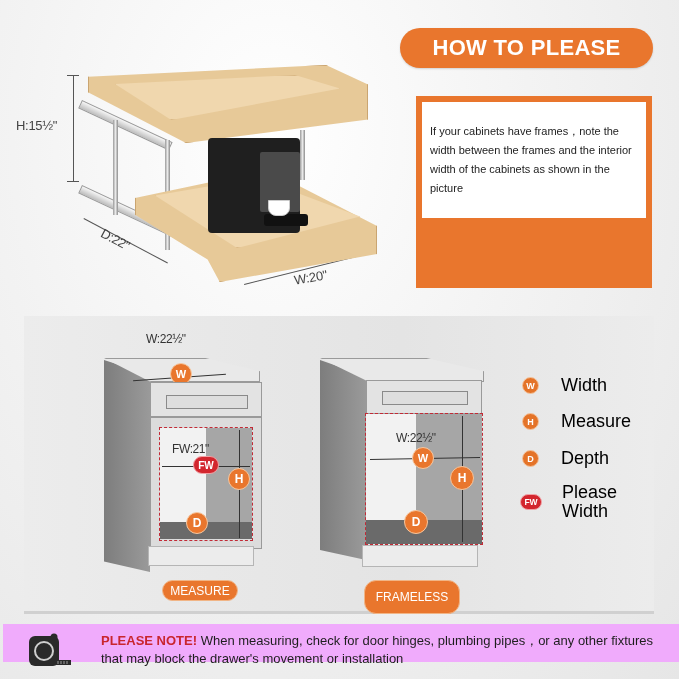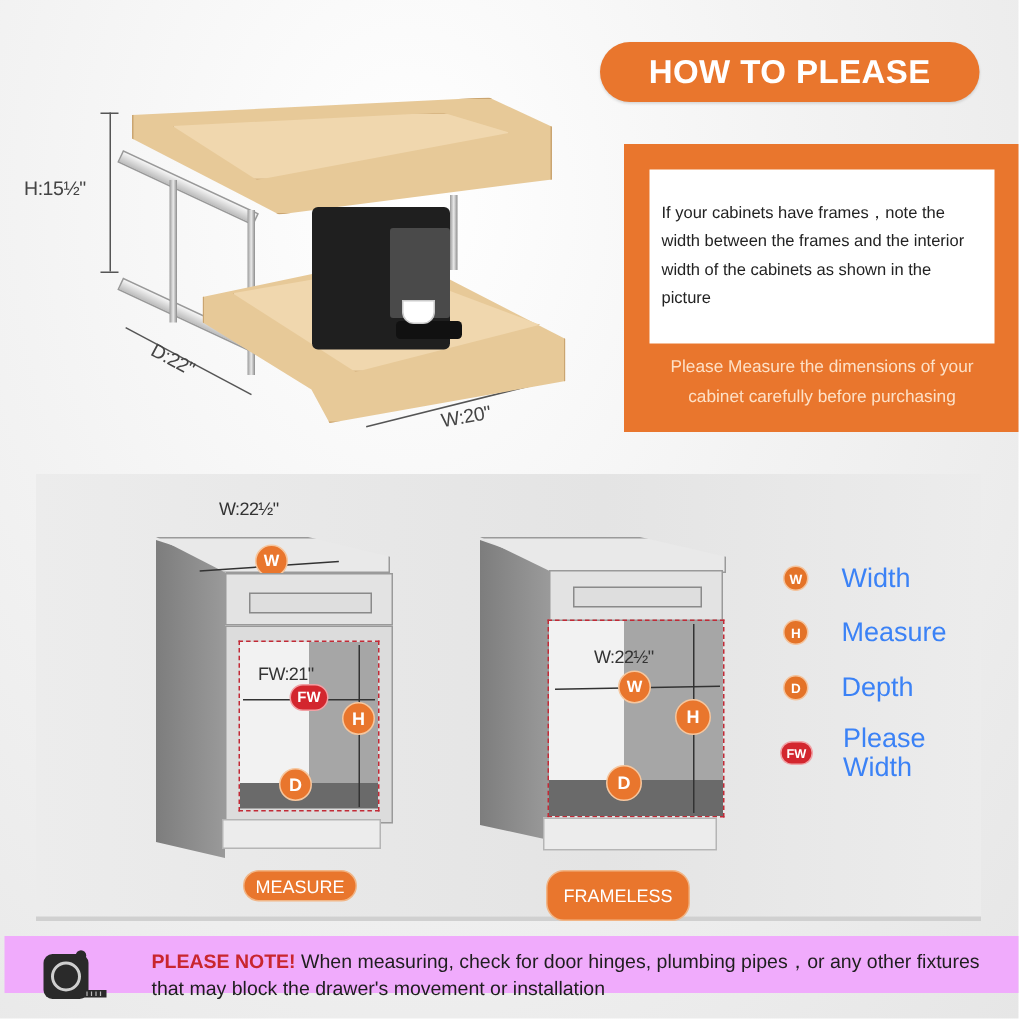--- a/index.html
+++ b/index.html
@@ -43,23 +43,23 @@
   .htm-title {
     left: 400px; top: 28px; width: 253px; height: 40px;
     background: #e9762d;
     border-radius: 22px;
     box-shadow: 0 1px 2px rgba(0,0,0,0.15);
     color: #fff; font-weight: bold; font-size: 22px;
     display: flex; align-items: center; justify-content: center;
     letter-spacing: 0.3px;
   }
   .htm-box {
-    left: 416px; top: 96px; width: 264px; height: 192px;
+    left: 416px; top: 96px; width: 236px; height: 192px;
     background: #e9762d;
-    padding: 17px;
+    padding: 6px;
   }
   .htm-white {
     background: #fff; height: 116px;
     padding: 20px 8px 0 8px;
     font-size: 11px; line-height: 19px; color: #222;
   }
   .htm-note {
     color: #fde0c6; font-size: 11.5px; line-height: 20px;
     text-align: center; padding-top: 6px;
   }
@@ -100,21 +100,21 @@
 
   
   .legend-row { position:absolute; left:522px; display:flex; align-items:center; }
   .legend-badge {
     width:17px; height:17px; border-radius:50%;
     background:#e47328; color:#fff; font-size:9px; font-weight:bold;
     display:flex; align-items:center; justify-content:center;
     border:1px solid #f4c39c;
   }
   .legend-badge.red { background:#d3262e; width:22px; height:16px; border-radius:9px; border-color:#f0a3a7; font-size:8.5px; }
-  .legend-text { color:#3b82f6; font-size:18px; margin-left:22px; line-height:19px; }
+  .legend-text { color:#000000; font-size:18px; margin-left:22px; line-height:19px; }
 
   
   .note-bar {
     left: 3px; top: 624px; width: 679px; height: 38px;
     background: #f0abfc;
   }
   .note-text {
     position:absolute; left: 98px; top: 8px; width: 570px;
     font-size: 13px; line-height: 18px; color: #1e1e1e;
   }
@@ -152,21 +152,20 @@
   <div class="coffee-body" style="left:148px;top:78px;width:92px;height:95px;"></div>
   <div class="coffee-face" style="left:200px;top:92px;width:40px;height:60px;"></div>
   <div class="coffee-tray" style="left:204px;top:154px;width:44px;height:12px;"></div>
   <div class="coffee-cup" style="left:208px;top:140px;width:22px;height:16px;"></div>
 </div>
 
 <div class="abs htm-title">HOW TO PLEASE</div>
 
 <div class="abs htm-box">
   <div class="htm-white">If your cabinets have frames，note the width between the frames and the interior width of the cabinets as shown in the picture</div>
-  <div class="htm-note">Please Measure the dimensions of your cabinet carefully before purchasing</div>
 </div>
 
 <div class="abs panel"></div>
 
 <div class="abs" style="left:100px;top:330px;width:170px;height:240px;">
   <div class="cab-label" style="left:46px;top:2px;">W:22½"</div>
   <div class="cab-side" style="left:4px;top:30px;width:46px;height:212px;clip-path:polygon(0 0,100% 7%,100% 100%,0 95%);"></div>
   <div class="cab-top" style="left:4px;top:28px;width:156px;height:24px;clip-path:polygon(0 0,65% 0,100% 55%,100% 100%,30% 100%);"></div>
   <div class="arrow-h" style="left:33px;top:47px;width:93px;transform:rotate(-4deg);"></div>
   <div class="badge" style="left:70px;top:33px;width:22px;height:22px;font-size:11px;">W</div>

